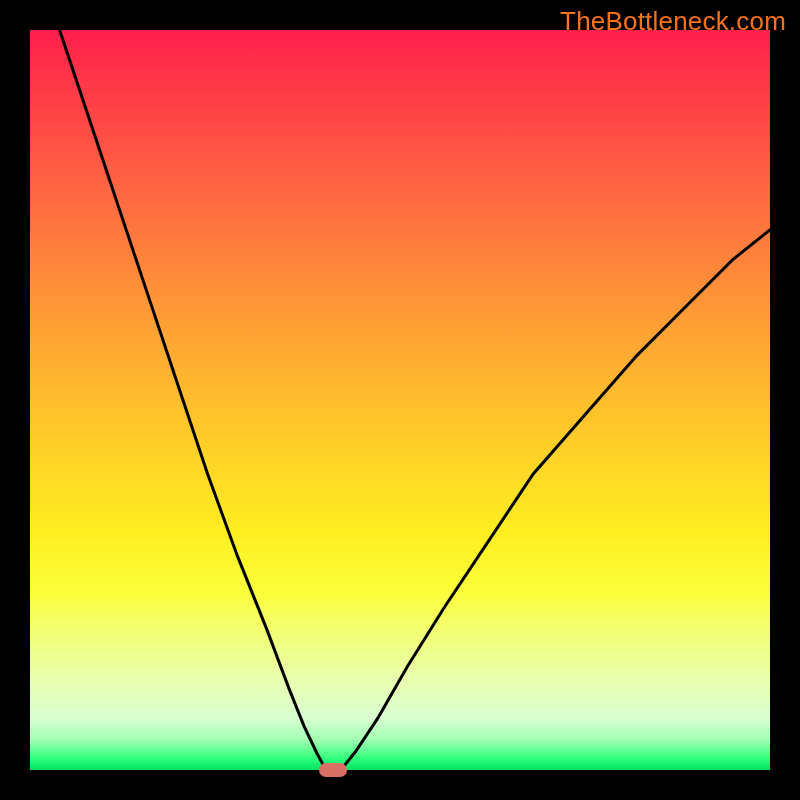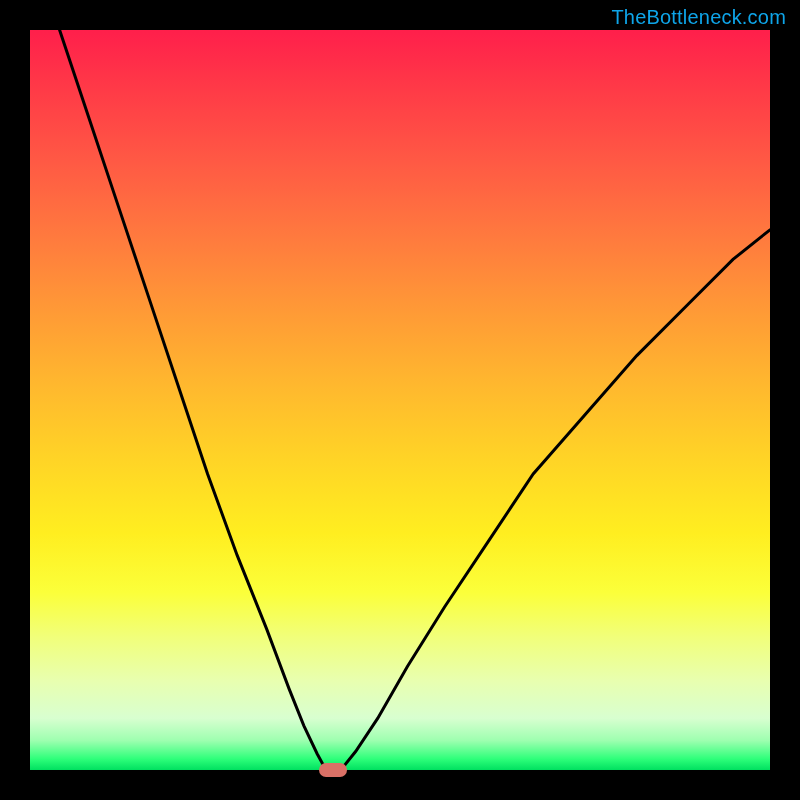--- a/index.html
+++ b/index.html
@@ -8,22 +8,22 @@
     height: 800px;
     background: #000;
     position: relative;
     font-family: Arial, sans-serif;
     overflow: hidden;
   }
   .watermark {
     position: absolute;
     top: 6px;
     right: 14px;
-    color: #0ea5e9;
-    font-size: 20px;
+    color: #f97316;
+    font-size: 26px;
     font-weight: 500;
     z-index: 10;
     letter-spacing: 0.2px;
   }
   .plot-area {
     position: absolute;
     left: 30px;
     top: 30px;
     width: 740px;
     height: 740px;

